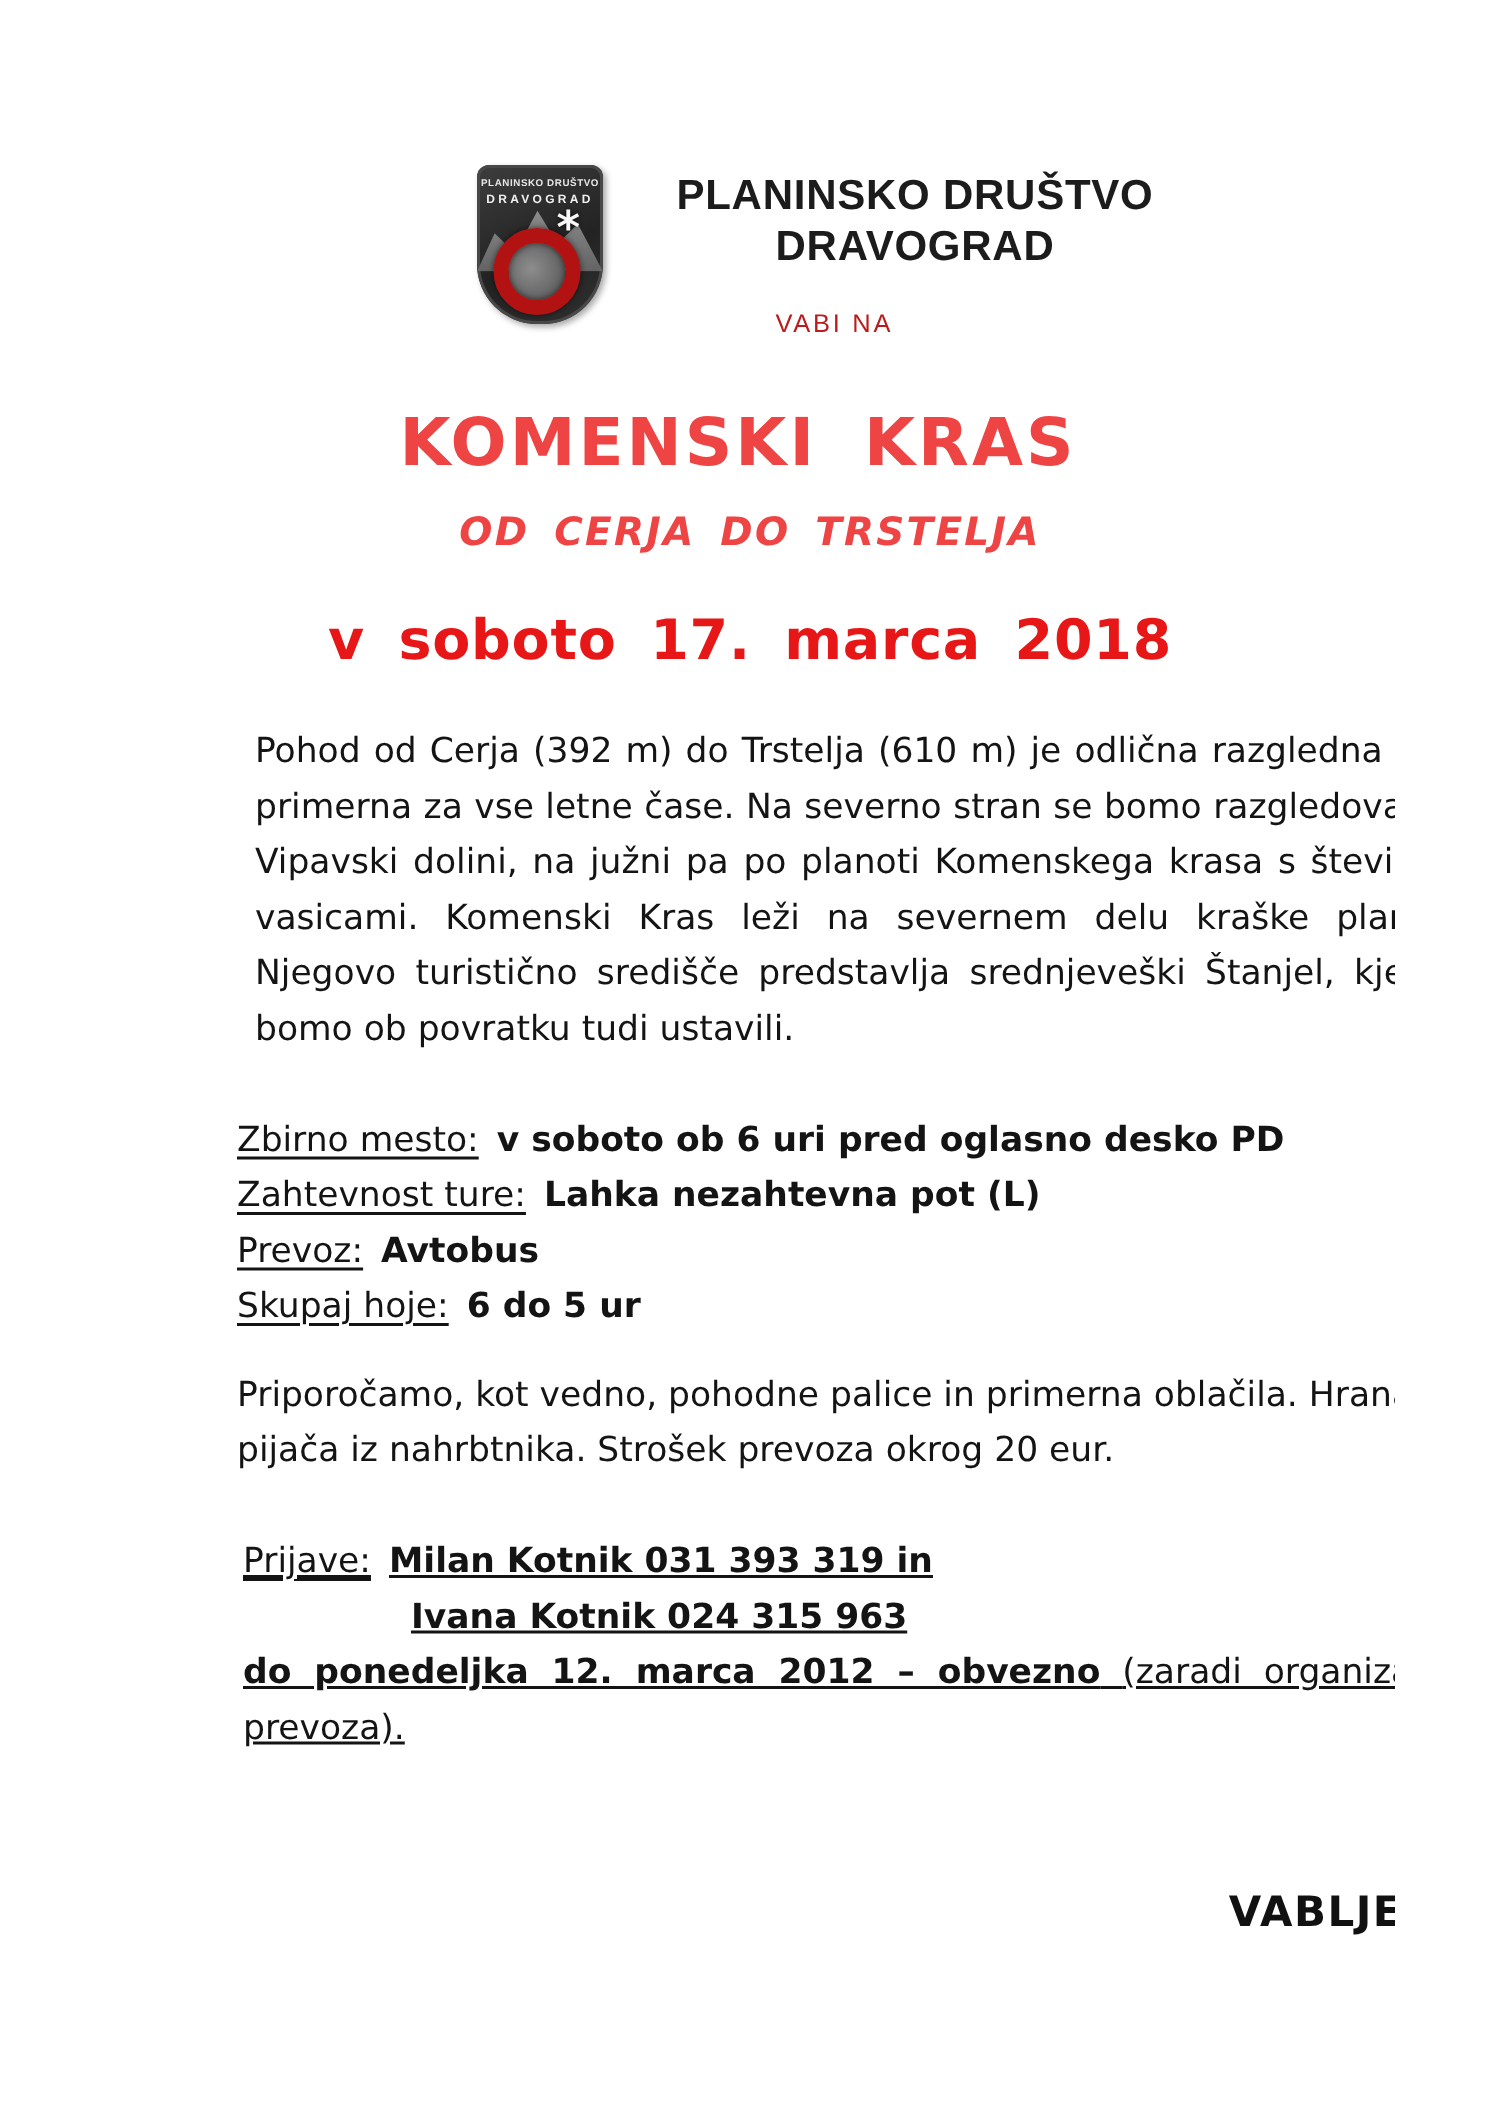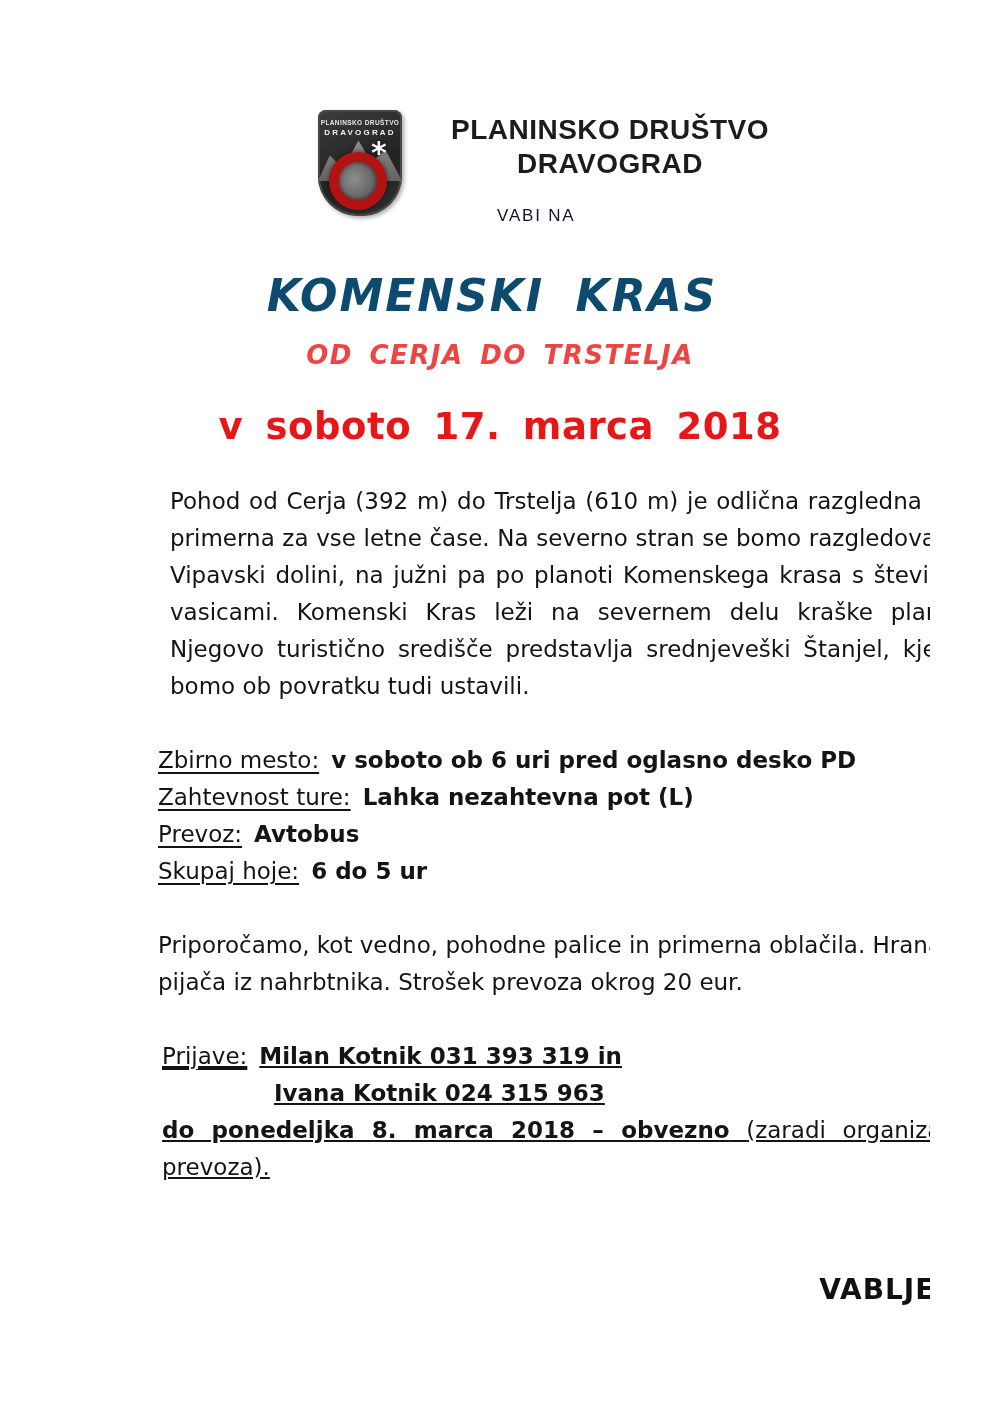--- a/index.html
+++ b/index.html
@@ -47,49 +47,49 @@
   }
 
   
   .club-name {
     position:absolute; left:300px; top:113px; width:480px;
     text-align:center;
     font:700 28px/34px "Liberation Sans", sans-serif;
     color:#1c1c1c; letter-spacing:.5px;
   }
   .vabi {
-    position:absolute; left:427px; top:206px;
+    position:absolute; left:447px; top:206px;
     font:400 17px/20px "Liberation Sans", sans-serif;
-    color:#0f172a; letter-spacing:1.8px;
+    color:#b91c1c; letter-spacing:1.8px;
   }
 
   
   .ev-title {
     position:absolute; left:0; right:16px; top:270px; text-align:center;
-    font-style:italic; font-weight:700; font-size:44px; line-height:52px;
-    color:#0c4a6e; letter-spacing:2px; word-spacing:14px;
+    font-weight:700; font-size:44px; line-height:52px;
+    color:#ef4444; letter-spacing:2px; word-spacing:14px;
   }
   .ev-sub {
     position:absolute; left:0; right:0; top:340px; text-align:center;
     font-style:italic; font-weight:700; font-size:26px; line-height:30px;
     color:#ef4444; letter-spacing:1.5px; word-spacing:6px;
   }
   .ev-date {
     position:absolute; left:0; right:0; top:394px; text-align:center;
     font-weight:700; font-size:37px; line-height:42px;
     color:#e81717; letter-spacing:.5px; word-spacing:9px;margin-top:12px;
   }
 
   
   .body {
     position:absolute; left:88px; top:483px; width:827px;
     font-size:23px; line-height:37px; color:#141414;
   }
   .intro { margin:0 0 37px 12px; text-align:justify; }
-  .details { margin:0 0 37px 0; }
+  .details { margin:0 0 22px 0; }
   .dlabel {
     text-decoration:underline; text-decoration-thickness:2px;
     text-underline-offset:4px; margin-right:12px;
   }
   .dvalue { font-weight:700; }
   .recommend { margin:0 0 37px 0; }
   .reg { margin:4px; text-align:justify;text-decoration:underline; }
   .reg-contact2 { padding-left:112px; font-weight:700; }
   .closing {
     margin-top:85px; text-align:right;
@@ -140,21 +140,21 @@
     </div>
 
     <p class="recommend">Priporočamo, kot vedno, pohodne palice in primerna oblačila. Hrana in pijača iz nahrbtnika. Strošek prevoza okrog 20 eur.</p>
 
     <div class="reg">
       <div>
         <span class="dlabel">Prijave:</span><span class="dvalue">Milan Kotnik 031 393 319 in</span>
       </div>
       <div class="reg-contact2">Ivana Kotnik 024 315 963</div>
       <div>
-        <span class="dvalue">do ponedeljka 8. marca 2018 – obvezno</span>
+        <span class="dvalue">do ponedeljka 12. marca 2012 – obvezno</span>
         <span>(zaradi organizacije prevoza).</span>
       </div>
     </div>
 
     <div class="closing">VABLJENI!</div>
 
   </div>
 </div>
 
 </body></html>

